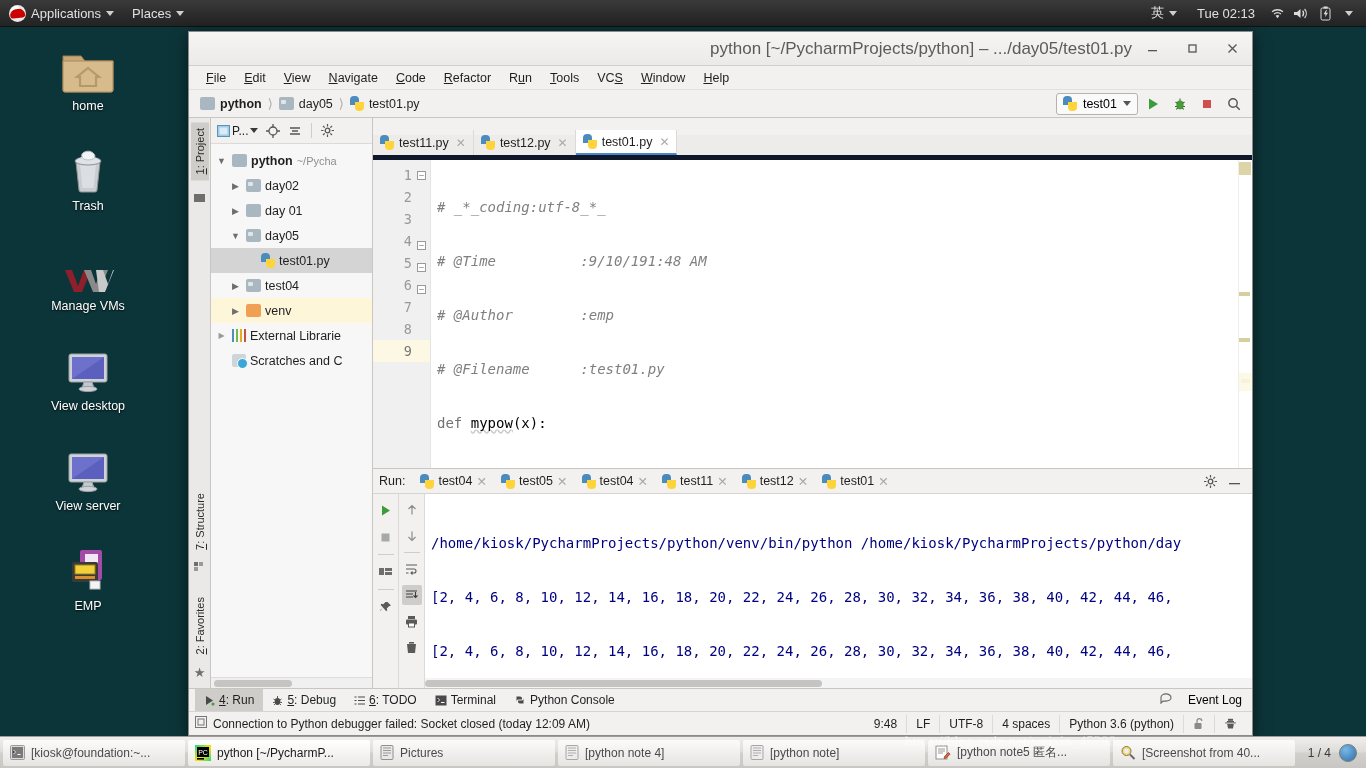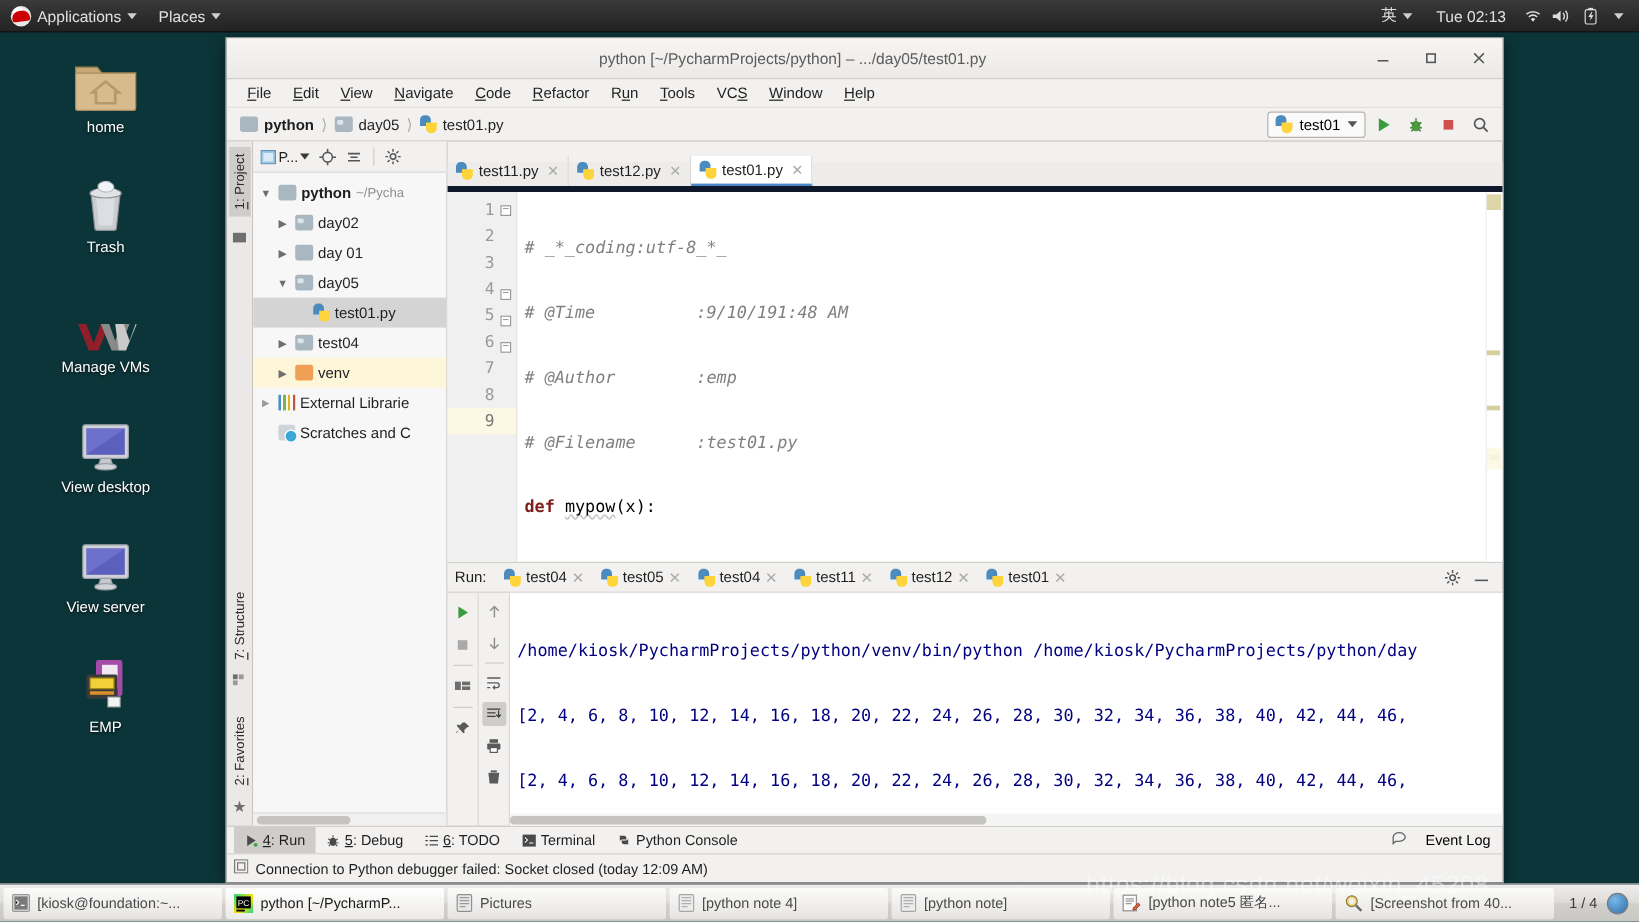--- a/index.html
+++ b/index.html
@@ -53,21 +53,21 @@
     position: absolute; left: 188px; top: 31px; width: 1065px; height: 705px;
     background: #f2f1f0; border: 1px solid #8a8a8a;
     box-shadow: 0 3px 14px rgba(0,0,0,0.55);
     display: flex; flex-direction: column;
   }
   #titlebar {
     height: 34px; background: linear-gradient(180deg,#f6f5f4,#eceae8);
     border-bottom: 1px solid #d2cfcb;
     display:flex; align-items:center; position: relative;
   }
-  #win-title { flex:1; text-align:center; color:#5b5b5b; font-size:13px; }
+  #win-title { flex:1; text-align:right; color:#5b5b5b; font-size:17px; }
   .win-btn { width: 40px; height: 34px; display:flex; align-items:center; justify-content:center; color:#4a4a4a; font-size:13px;}
 
   #menubar { height: 24px; background:#f2f1f0; display:flex; align-items:center; padding-left:8px; border-bottom:1px solid #e3e0dd;}
   .menu-item { padding: 0 9px; height:24px; line-height:24px; font-size:12.5px; color:#1f1f1f; }
   .menu-item u { text-decoration: underline; }
 
   #navbar { height: 28px; background:#f2f1f0; display:flex; align-items:center; padding-left:6px; gap:0; border-bottom:1px solid #c9c6c2;}
   .crumb { display:flex; align-items:center; gap:5px; padding: 0 5px; font-size:12.5px; color:#1f1f1f; height:22px;}
   .crumb.bold { font-weight: bold; }
   .crumb-sep { color:#b0aca8; font-size:13px; padding:0 1px;}
@@ -136,21 +136,21 @@
   .lnum.cur { background:#fdf8e3; color:#777; }
   .fold { position:absolute; right:3px; width:11px; height:11px; color:#8b8b8b; font-size:9px;
           display:flex;align-items:center;justify-content:center; }
   .fold .bx { width:9px;height:9px;border:1px solid #9a9a9a;background:#fff;display:flex;align-items:center;justify-content:center;line-height:7px;font-size:9px;}
   #code {
     flex:1; padding-top:4px; font-family:"DejaVu Sans Mono", monospace; font-size:14px;
     color:#000; white-space:pre; overflow:hidden; position:relative;
   }
   .cl { height:22px; line-height:22px; padding-left:6px; }
   .cmt { color:#808080; font-style:italic; }
-  .kw  { color:#7f1d1d; font-weight:bold;text-align:right; }
+  .kw  { color:#737373; font-weight:normal;text-align:right; }
   .num { color:#0000ff; }
   .sel { background:#c5ddf7; }
   .wav { text-decoration: underline wavy #c9c9c9; text-decoration-skip-ink:none;}
   #markers { width:14px; background:#fff; border-left:1px solid #eee; position:relative; }
   .mk { position:absolute; right:2px; height:4px; background:#d8cfa0; }
 
   
   #run-panel { height:220px; display:flex; flex-direction:column; background:#f2f1f0; border-top:1px solid #c9c6c2;}
   #run-tabs { height:25px; display:flex; align-items:center; gap:0; padding-left:6px; border-bottom:1px solid #d6d3d0;}
   #run-tabs .lbl { font-size:12.5px; color:#1f1f1f; padding-right:8px;}
@@ -194,22 +194,22 @@
     border:1px solid #aeacа9; border-color:#aeaca9; border-radius:2px;
     overflow:hidden; white-space:nowrap;
   }
   .task.active { background: linear-gradient(180deg,#ffffff,#eceae7); color:#1a1a1a; border-color:#8d8b88;}
   .task .tl { overflow:hidden; text-overflow:ellipsis; }
   #tray-right { margin-left:auto; display:flex; align-items:center; gap:8px; padding-right:6px; font-size:12px; color:#3a3a3a;}
   .wsw { width:18px;height:18px;border-radius:50%;background: radial-gradient(circle at 35% 30%, #7ab8e8, #2f6fa8); border:1px solid #7a7a7a;}
 
   
   #watermark {
-    position:absolute; left:905px; bottom:18px; font-size:21px; color:rgba(255,255,255,0.45);
-    letter-spacing:0.4px; pointer-events:none; font-family:Liberation Sans, sans-serif;
+    position:absolute; left:905px; bottom:18px; font-size:14px; color:rgba(255,255,255,0.45);
+    letter-spacing:0.4px; pointer-events:none; font-family:Liberation Serif, serif;
   }
 </style>
 </head>
 <body>
 
 <div id="top-panel">
   <div class="panel-btn">
     <span class="rh-logo"></span>
     <span>Applications</span>
     <span class="caret-dn"></span>
@@ -750,20 +750,41 @@
   </div>
 
   <div id="statusbar">
     <span style="margin-right:6px">
       <svg width="12" height="12" viewBox="0 0 12 12">
           <rect x="0.5" y="0.5" width="11" height="11" fill="none" stroke="#777"></rect>
           <rect x="3" y="3" width="6" height="6" fill="none" stroke="#777"></rect>
         </svg>
     </span>
     <span>Connection to Python debugger failed: Socket closed (today 12:09 AM)</span>
+    <div id="sb-right">
+      <span class="sbi nb">9:48</span>
+      <span class="sbi">LF</span>
+      <span class="sbi">UTF-8</span>
+      <span class="sbi">4 spaces</span>
+      <span class="sbi">Python 3.6 (python)</span>
+      <span class="sbi">
+        <svg width="12" height="13" viewBox="0 0 12 13">
+            <rect x="1.5" y="6" width="7" height="6" rx="1" fill="#8a8a8a"></rect>
+            <path d="M4 6V4a2.4 2.4 0 0 1 4.8 0" fill="none" stroke="#8a8a8a" stroke-width="1.2"></path>
+          </svg>
+      </span>
+      <span class="sbi">
+        <svg width="13" height="13" viewBox="0 0 13 13">
+            <path d="M3 4h7v1.2H3z" fill="#5a5a5a"></path>
+            <path d="M1.2 5.4h10.6v1H1.2z" fill="#5a5a5a"></path>
+            <path d="M4 1.8h5v2H4z" fill="#5a5a5a"></path>
+            <path d="M3.2 7h6.6l-.8 4.6H4z" fill="#5a5a5a"></path>
+          </svg>
+      </span>
+    </div>
   </div>
 </div>
 
 <div id="taskbar">
   <div class="task">
     <svg width="15" height="15" viewBox="0 0 15 15">
         <rect x="0.5" y="0.5" width="14" height="14" rx="1" fill="#dcdcdc" stroke="#9a9a9a"></rect>
         <rect x="2" y="2" width="11" height="11" fill="#7a7a7a"></rect>
         <path d="M3.5 5l2 2-2 2M7.5 9.5h3" stroke="#fff" stroke-width="1"></path>
       </svg>

